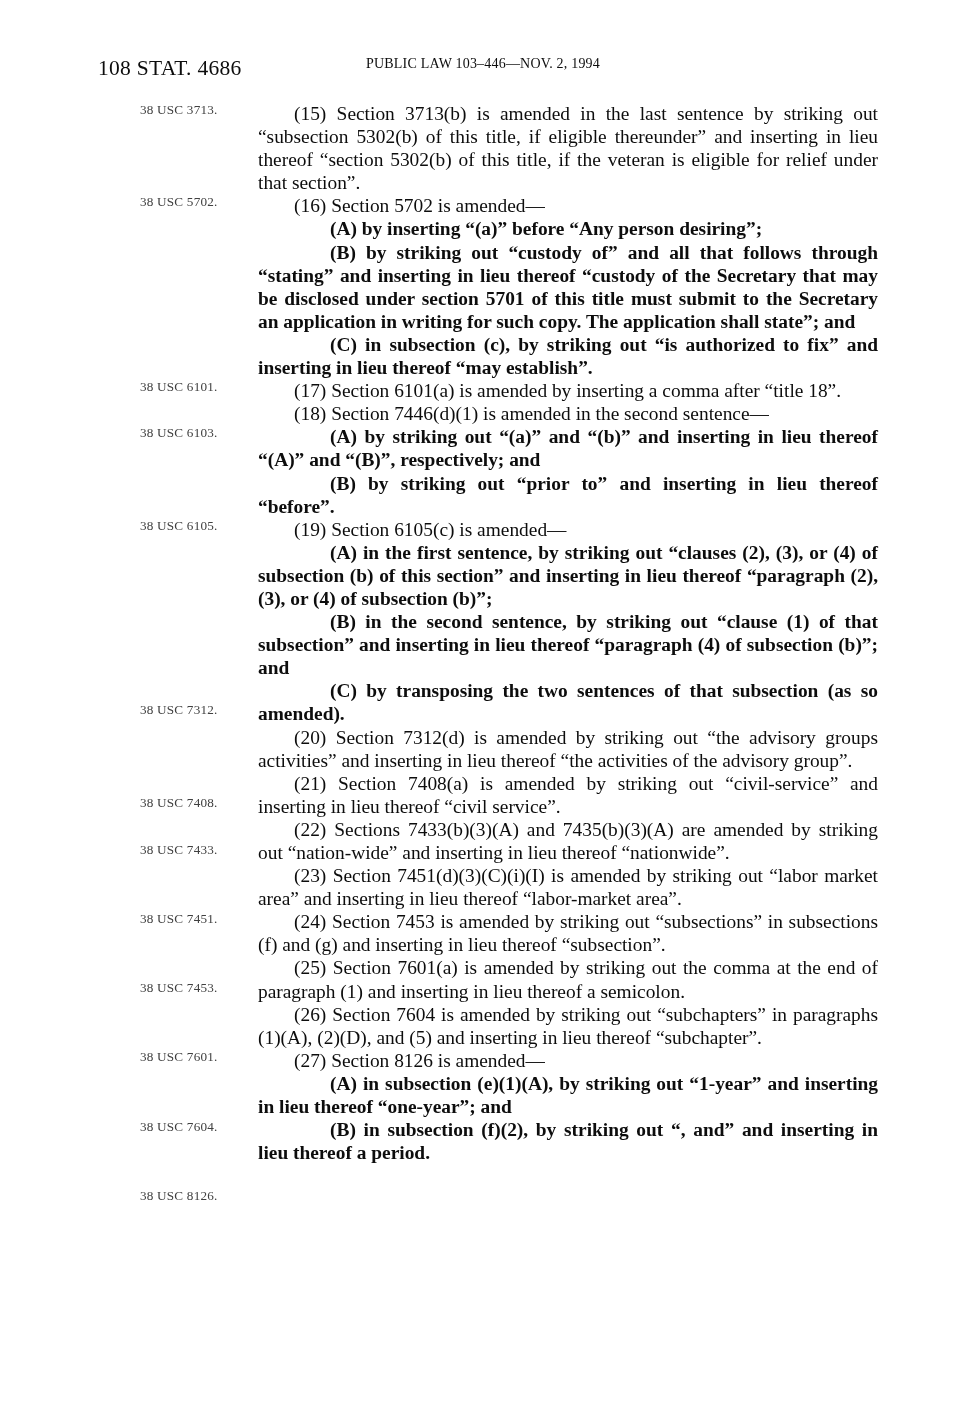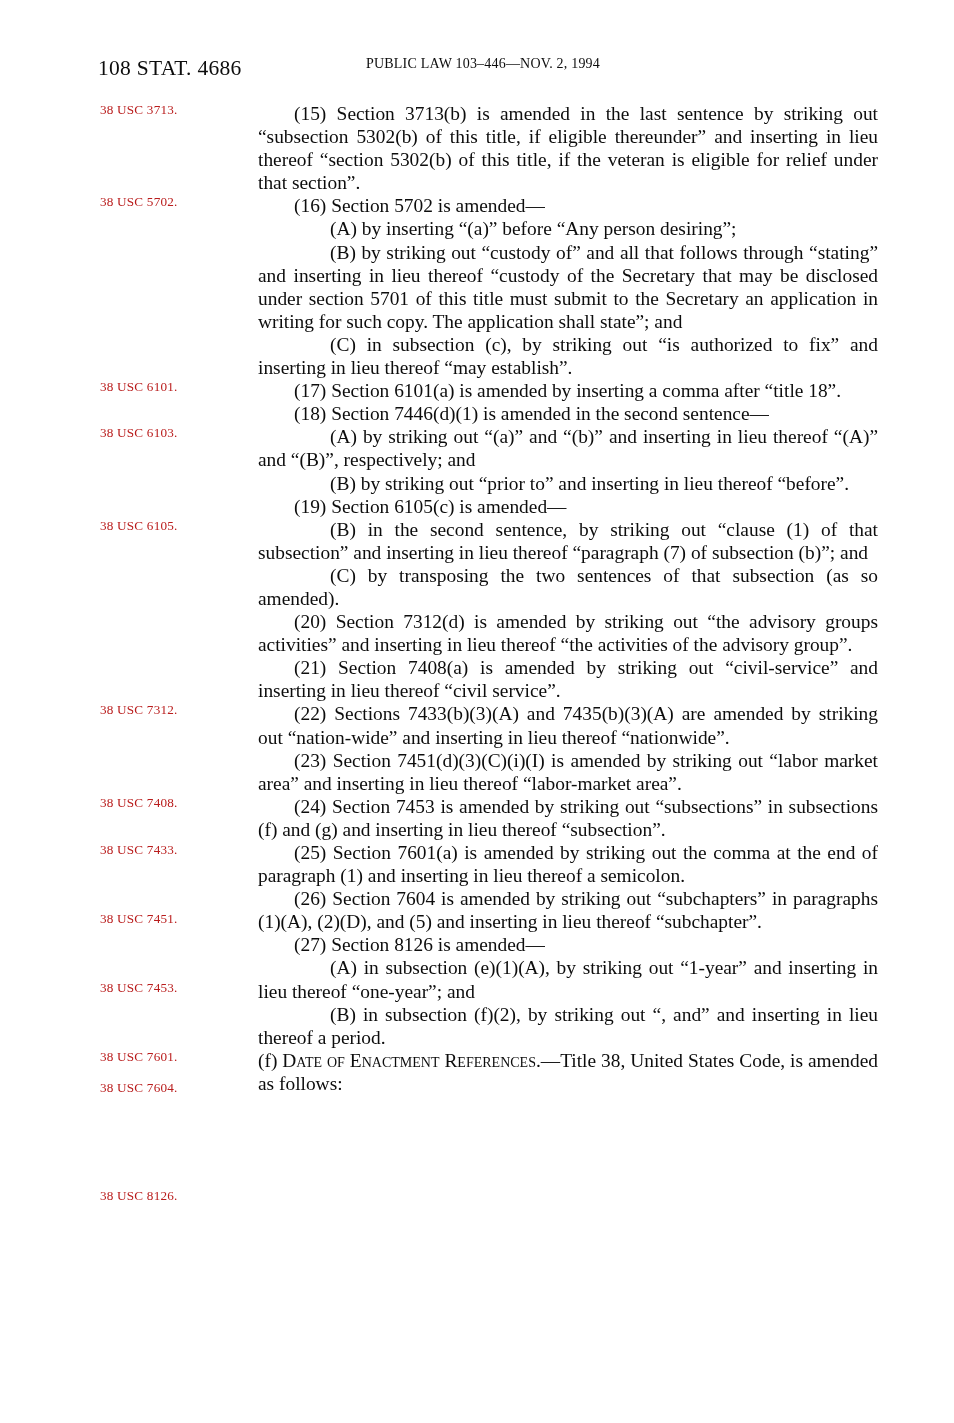--- a/index.html
+++ b/index.html
@@ -54,37 +54,38 @@
     left: 22px;
     top: 0;
     width: 150px;
   }
   .sidenote {
     position: absolute;
     font-size: 13.2px;
     font-family: "Liberation Serif", serif;
     letter-spacing: 0.2px;
     white-space: nowrap;
-    color: #b91c1c;
+    color: #404040;
+    margin-left: 40px;
   }
   .text-col {
     margin-left: 180px;
     width: 620px;
     font-size: 19.4px;
     line-height: 23.1px;
     text-align: justify;
     text-justify: inter-word;
     hyphens: manual;
   }
   p.para {
     margin: 0;
     text-indent: 0;
   }
   p.ind1 { padding-left: 0; text-indent: 36px; }
-  p.ind2 { padding-left: 0; text-indent: 72px; }
+  p.ind2 { padding-left: 0; text-indent: 72px; font-weight: bold; }
   .sc {
     font-variant: small-caps;
   }
   .final-para {
     text-indent: 36px;
   }
 </style>
 </head>
 <body>
 
@@ -102,44 +103,44 @@
       <div class="sidenote" style="top:92px">38 USC 5702.</div>
       <div class="sidenote" style="top:277px">38 USC 6101.</div>
       <div class="sidenote" style="top:323px">38 USC 6103.</div>
       <div class="sidenote" style="top:416px">38 USC 6105.</div>
       <div class="sidenote" style="top:600px">38 USC 7312.</div>
       <div class="sidenote" style="top:693px">38 USC 7408.</div>
       <div class="sidenote" style="top:740px">38 USC 7433.</div>
       <div class="sidenote" style="top:809px">38 USC 7451.</div>
       <div class="sidenote" style="top:878px">38 USC 7453.</div>
       <div class="sidenote" style="top:947px">38 USC 7601.</div>
-      <div class="sidenote" style="top:978px">38 USC 7604.</div>
+      <div class="sidenote" style="top:1017px">38 USC 7604.</div>
       <div class="sidenote" style="top:1086px">38 USC 8126.</div>
     </div>
 
     <div class="text-col">
       <p class="para ind1">(15) Section 3713(b) is amended in the last sentence by striking out “subsection 5302(b) of this title, if eligible thereunder” and inserting in lieu thereof “section 5302(b) of this title, if the veteran is eligible for relief under that section”.</p>
       <p class="para ind1">(16) Section 5702 is amended—</p>
       <p class="para ind2">(A) by inserting “(a)” before “Any person desiring”;</p>
       <p class="para ind2">(B) by striking out “custody of” and all that follows through “stating” and inserting in lieu thereof “custody of the Secretary that may be disclosed under section 5701 of this title must submit to the Secretary an application in writing for such copy. The application shall state”; and</p>
       <p class="para ind2">(C) in subsection (c), by striking out “is authorized to fix” and inserting in lieu thereof “may establish”.</p>
       <p class="para ind1">(17) Section 6101(a) is amended by inserting a comma after “title 18”.</p>
       <p class="para ind1">(18) Section 7446(d)(1) is amended in the second sentence—</p>
       <p class="para ind2">(A) by striking out “(a)” and “(b)” and inserting in lieu thereof “(A)” and “(B)”, respectively; and</p>
       <p class="para ind2">(B) by striking out “prior to” and inserting in lieu thereof “before”.</p>
       <p class="para ind1">(19) Section 6105(c) is amended—</p>
-      <p class="para ind2">(B) in the second sentence, by striking out “clause (1) of that subsection” and inserting in lieu thereof “paragraph (7) of subsection (b)”; and</p>
+      <p class="para ind2">(A) in the first sentence, by striking out “clauses (2), (3), or (4) of subsection (b) of this section” and inserting in lieu thereof “paragraph (2), (3), or (4) of subsection (b)”;</p>
+      <p class="para ind2">(B) in the second sentence, by striking out “clause (1) of that subsection” and inserting in lieu thereof “paragraph (4) of subsection (b)”; and</p>
       <p class="para ind2">(C) by transposing the two sentences of that subsection (as so amended).</p>
       <p class="para ind1">(20) Section 7312(d) is amended by striking out “the advisory groups activities” and inserting in lieu thereof “the activities of the advisory group”.</p>
       <p class="para ind1">(21) Section 7408(a) is amended by striking out “civil-service” and inserting in lieu thereof “civil service”.</p>
       <p class="para ind1">(22) Sections 7433(b)(3)(A) and 7435(b)(3)(A) are amended by striking out “nation-wide” and inserting in lieu thereof “nationwide”.</p>
       <p class="para ind1">(23) Section 7451(d)(3)(C)(i)(I) is amended by striking out “labor market area” and inserting in lieu thereof “labor-market area”.</p>
       <p class="para ind1">(24) Section 7453 is amended by striking out “subsections” in subsections (f) and (g) and inserting in lieu thereof “subsection”.</p>
       <p class="para ind1">(25) Section 7601(a) is amended by striking out the comma at the end of paragraph (1) and inserting in lieu thereof a semicolon.</p>
       <p class="para ind1">(26) Section 7604 is amended by striking out “subchapters” in paragraphs (1)(A), (2)(D), and (5) and inserting in lieu thereof “subchapter”.</p>
       <p class="para ind1">(27) Section 8126 is amended—</p>
       <p class="para ind2">(A) in subsection (e)(1)(A), by striking out “1-year” and inserting in lieu thereof “one-year”; and</p>
       <p class="para ind2">(B) in subsection (f)(2), by striking out “, and” and inserting in lieu thereof a period.</p>
-      <p class="para final-para"><span>(f) </span><span class="sc">Date of Enactment References</span><span>.—Title 38, United States Code, is amended as follows:</span></p>
     </div>
 
   </div>
 </div>
 
 </body></html>

